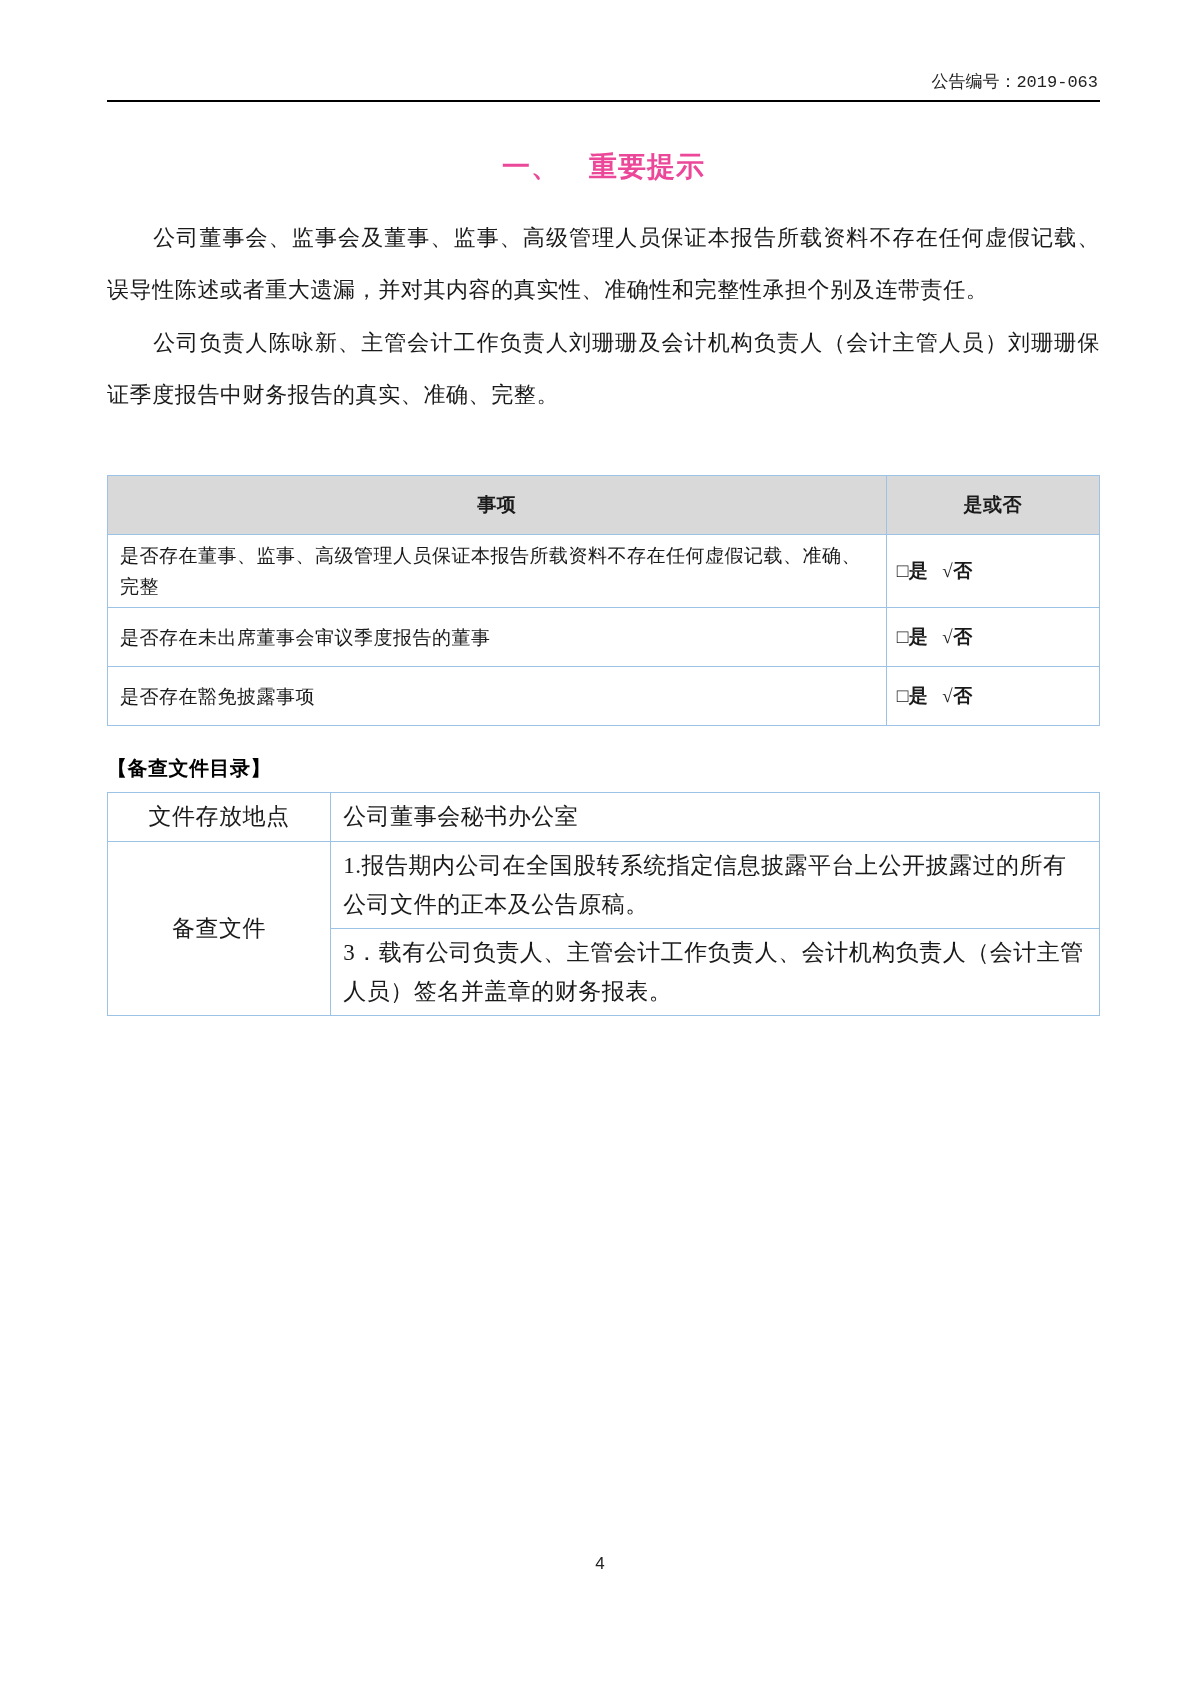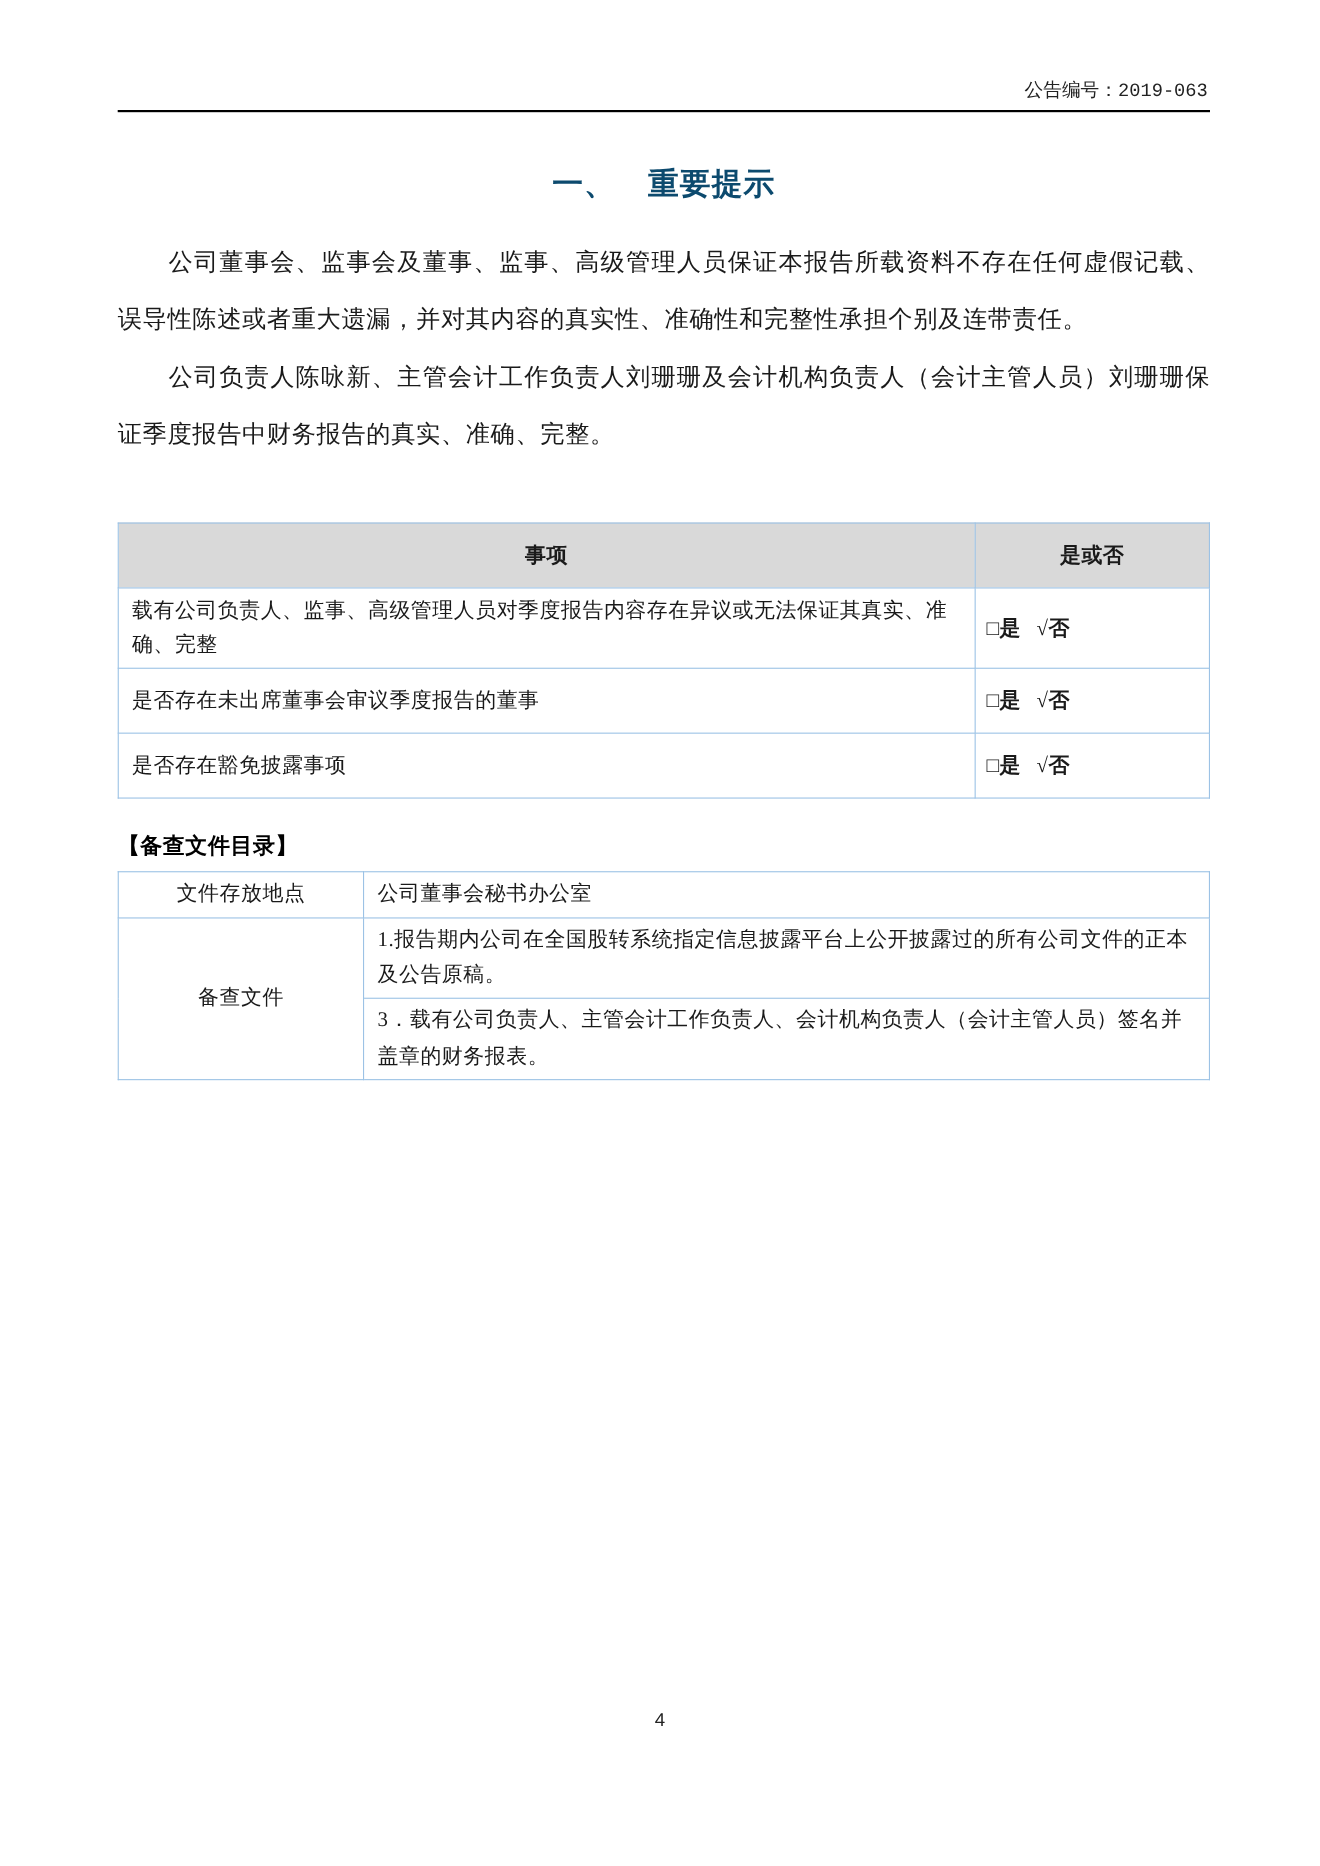--- a/index.html
+++ b/index.html
@@ -34,21 +34,21 @@
     border-bottom:2px solid #000;
     margin-top:7px;
   }
   
   .page-title{
     margin-top:46px;
     text-align:center;
     font-family:"Liberation Sans","DejaVu Sans",sans-serif;
     font-weight:bold;
     font-size:28px;
-    color:#0c4a6e;
+    color:#ec4899;
     letter-spacing:1px;
   }
   
   .body-para{
     margin-top:26px;
     font-size:22px;
     line-height:2.35;
     text-align:justify;
     text-indent:2.1em;
     letter-spacing:0.6px;
@@ -92,21 +92,21 @@
     margin-top:29px;
     font-family:"Liberation Sans","DejaVu Sans",sans-serif;
     font-weight:bold;
     font-size:20px;
     color:#000;
     letter-spacing:0.5px;
   }
   .docs-table{margin-top:10px;}
   .docs-table td{
     border:1.5px solid var(--table-border);
-    font-size:19px;
+    font-size:23px;
     line-height:1.7;
     padding:4px 12px;
     letter-spacing:0.5px;
   }
   .docs-table .col-label{width:22.5%;}
   .docs-table td.label-cell{
     text-align:center;
     vertical-align:middle;
   }
   .docs-table td.value-cell{text-align:left;}
@@ -141,21 +141,21 @@
       <col class="col-answer">
     </colgroup>
     <thead>
       <tr>
         <th>事项</th>
         <th>是或否</th>
       </tr>
     </thead>
     <tbody>
       <tr>
-        <td class="item-cell">载有公司负责人、监事、高级管理人员对季度报告内容存在异议或无法保证其真实、准确、完整</td>
+        <td class="item-cell">是否存在董事、监事、高级管理人员保证本报告所载资料不存在任何虚假记载、准确、完整</td>
         <td class="answer-cell">
           <span class="yes-option">□是</span><span class="no-option">√否</span>
         </td>
       </tr>
       <tr>
         <td class="item-cell">是否存在未出席董事会审议季度报告的董事</td>
         <td class="answer-cell">
           <span class="yes-option">□是</span><span class="no-option">√否</span>
         </td>
       </tr>

